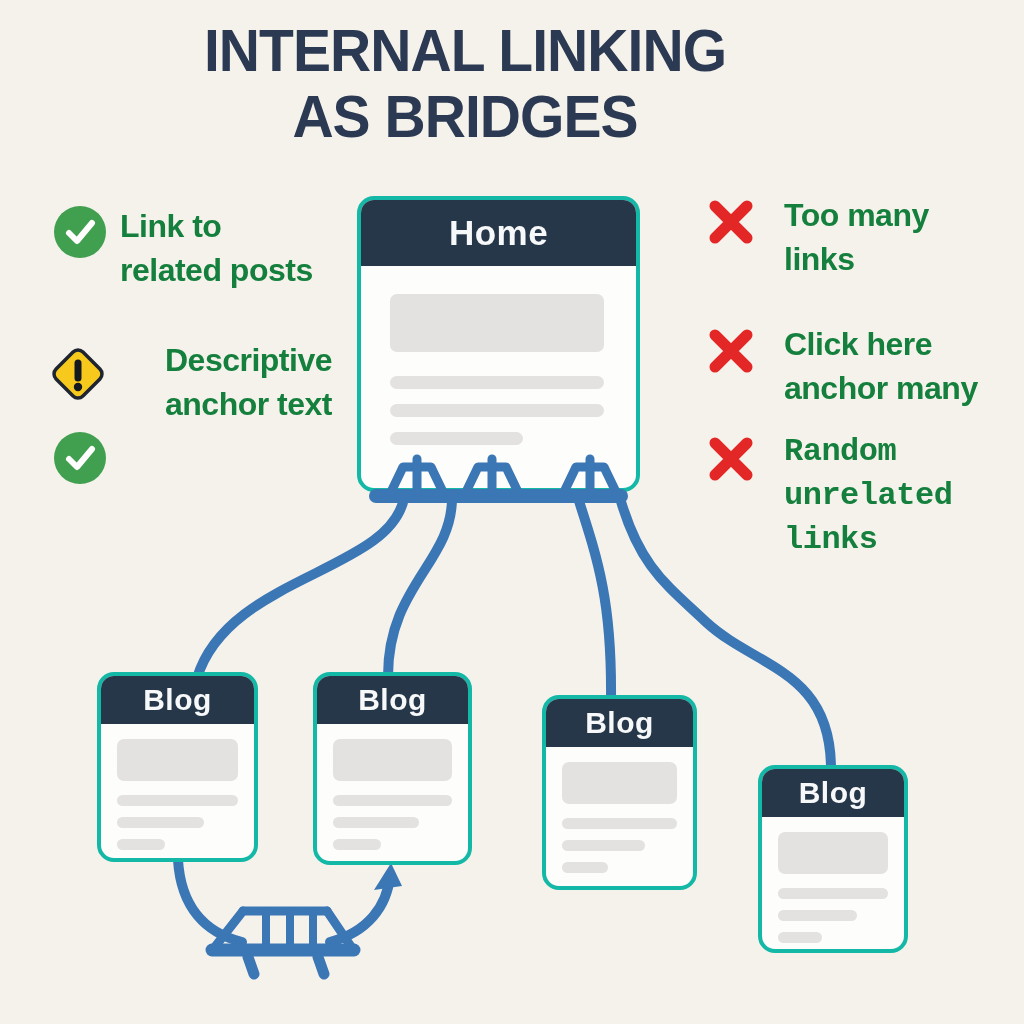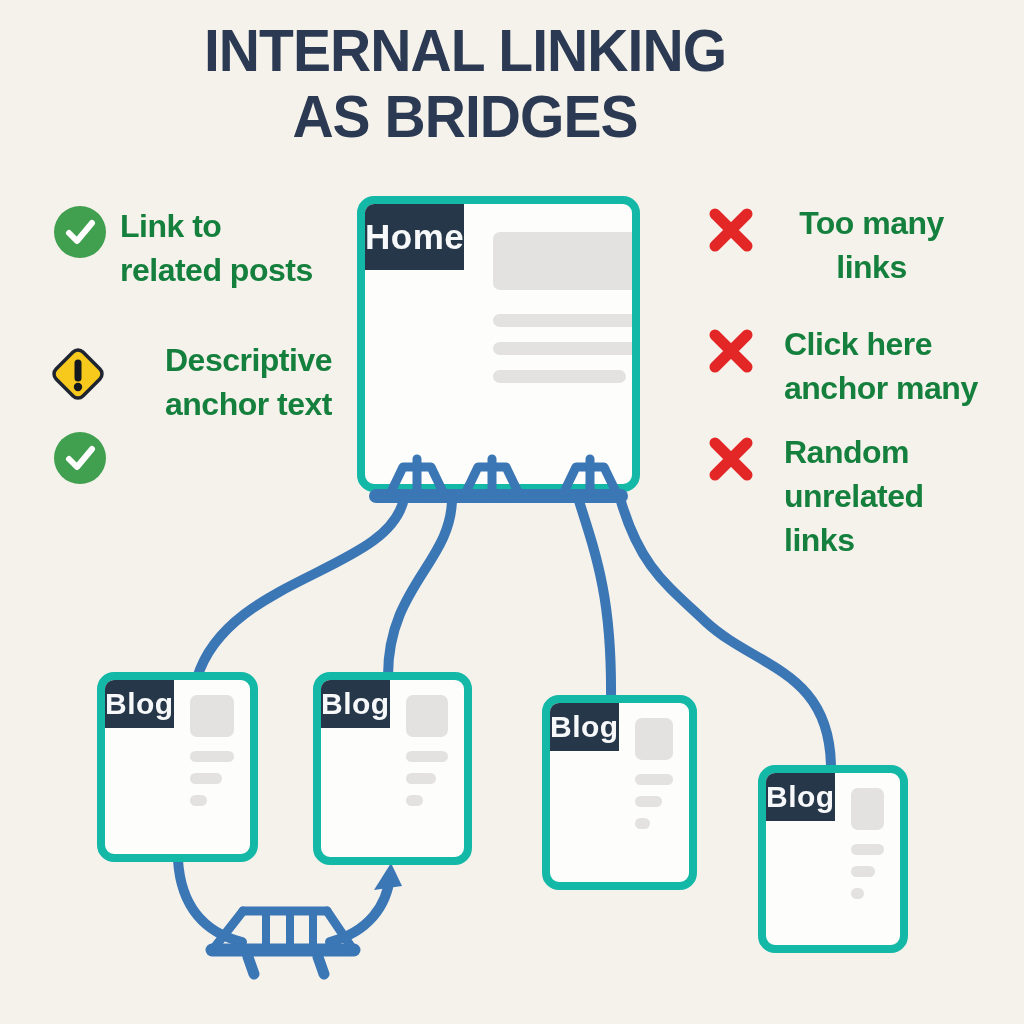--- a/index.html
+++ b/index.html
@@ -22,22 +22,22 @@
   .fact-row { position:absolute; z-index:2; display:flex; align-items:flex-start; }
   .fact-icon { flex:0 0 auto; }
   .fact-text {
     white-space:pre-line; color:#15803d; font-weight:bold;
     font-size:32px; line-height:1.38; letter-spacing:-0.5px;
   }
 
   
   .card {
     position:absolute; z-index:2; box-sizing:border-box;
-    background:#fdfdfb; border:8px solid #14b8a6; border-radius:17px;
-    overflow:hidden; display:flex; flex-direction:row;
+    background:#fdfdfb; border:4px solid #14b8a6; border-radius:17px;
+    overflow:hidden; display:flex; flex-direction:column;
   }
   .card-header {
     background:#253749; color:#f7f8f9; font-weight:bold;
     display:flex; align-items:center; justify-content:center;
     flex:0 0 auto; letter-spacing:0.5px;
   }
   .card-body { flex:1 1 auto; }
   .ph-block { background:#e3e2e0; border-radius:7px; }
   .ph-line  { background:#e3e2e0; border-radius:7px; height:13px; }
 
@@ -98,41 +98,41 @@
 
 <div class="fact-row" style="left:54px; top:430px;">
   <span class="fact-icon" style="margin:2px 14px 0 0;">
     <svg width="52" height="52" viewBox="0 0 52 52">
         <circle cx="26" cy="26" r="26" fill="#41a04f"></circle>
         <path d="M15 27 L23 35 L38 17" fill="none" stroke="#ffffff" stroke-width="6" stroke-linecap="round" stroke-linejoin="round"></path>
       </svg>
   </span>
 </div>
 
-<div class="fact-row" style="left:704px; top:201px;text-align:center;">
+<div class="fact-row" style="left:704px; top:193px;">
   <span class="fact-icon" style="margin:2px 26px 0 0;">
     <svg width="54" height="54" viewBox="0 0 54 54">
         <path d="M11 11 L43 43 M43 11 L11 43" stroke="#e32726" stroke-width="11" stroke-linecap="round"></path>
       </svg>
   </span>
   <div class="fact-text" style="width:175px;">Too many
 links</div>
 </div>
 
 <div class="fact-row" style="left:704px; top:322px;">
   <span class="fact-icon" style="margin:2px 26px 0 0;">
     <svg width="54" height="54" viewBox="0 0 54 54">
         <path d="M11 11 L43 43 M43 11 L11 43" stroke="#e32726" stroke-width="11" stroke-linecap="round"></path>
       </svg>
   </span>
   <div class="fact-text" style="width:200px;">Click here
 anchor many</div>
 </div>
 
-<div class="fact-row" style="left:704px; top:430px;">
+<div class="fact-row" style="left:704px; top:430px;font-family:Liberation Mono, monospace;">
   <span class="fact-icon" style="margin:2px 26px 0 0;">
     <svg width="54" height="54" viewBox="0 0 54 54">
         <path d="M11 11 L43 43 M43 11 L11 43" stroke="#e32726" stroke-width="11" stroke-linecap="round"></path>
       </svg>
   </span>
   <div class="fact-text" style="width:185px;">Random
 unrelated
 links</div>
 </div>
 

